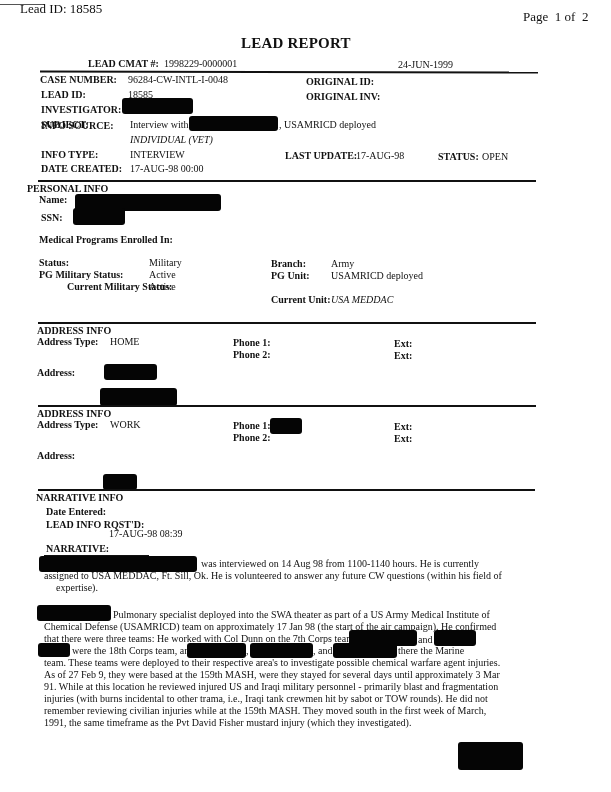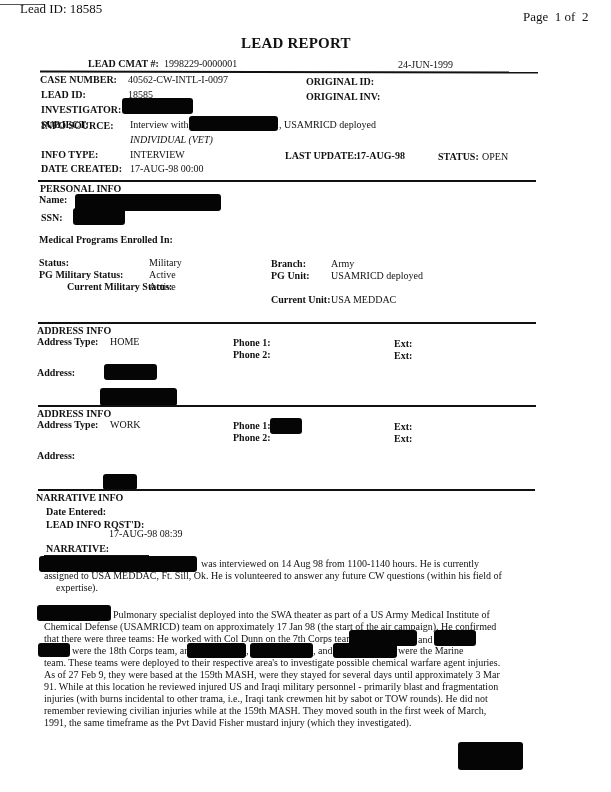--- a/index.html
+++ b/index.html
@@ -28,21 +28,21 @@
   <span>2</span>
 </div>
 
 <div class="abs title" style="left:241px;top:35px;">LEAD REPORT</div>
 <div class="abs b" style="left:88px;top:58px;font-size:10px;">LEAD CMAT #:</div>
 <div class="abs" style="left:164px;top:58px;">1998229-0000001</div>
 <div class="abs" style="left:398px;top:59px;">24-JUN-1999</div>
 <div class="rule" style="left:40px;top:71px;width:498px;height:2px;transform:rotate(0.12deg);"></div>
 
 <div class="abs b" style="left:40px;top:74px;">CASE NUMBER:</div>
-<div class="abs" style="left:128px;top:74px;">40562-CW-INTL-I-0097</div>
+<div class="abs" style="left:128px;top:74px;">96284-CW-INTL-I-0048</div>
 <div class="abs b" style="left:306px;top:76px;">ORIGINAL ID:</div>
 
 <div class="abs b" style="left:41px;top:89px;">LEAD ID:</div>
 <div class="abs" style="left:128px;top:89px;">18585</div>
 <div class="rule" style="left:127px;top:101px;width:34px;height:1px;"></div>
 <div class="abs b" style="left:306px;top:91px;">ORIGINAL INV:</div>
 
 <div class="abs b" style="left:41px;top:104px;">INVESTIGATOR:</div>
 <div class="redact" style="left:122px;top:98px;width:71px;height:16px;"></div>
 
@@ -50,49 +50,49 @@
 <div class="abs" style="left:130px;top:119px;">Interview with</div>
 <div class="redact" style="left:189px;top:116px;width:89px;height:15px;"></div>
 <div class="abs" style="left:279px;top:119px;">, USAMRICD deployed</div>
 
 <div class="abs b" style="left:41px;top:120px;">INFO SOURCE:</div>
 <div class="abs" style="left:130px;top:134px;font-style:italic;">INDIVIDUAL (VET)</div>
 
 <div class="abs b" style="left:41px;top:149px;">INFO TYPE:</div>
 <div class="abs" style="left:130px;top:149px;">INTERVIEW</div>
 <div class="abs b" style="left:285px;top:150px;">LAST UPDATE:</div>
-<div class="abs" style="left:356px;top:150px;font-weight:bold;">17-AUG-98</div>
+<div class="abs" style="left:356px;top:150px;">17-AUG-98</div>
 <div class="abs b" style="left:438px;top:151px;">STATUS:</div>
 <div class="abs" style="left:482px;top:151px;">OPEN</div>
 
 <div class="abs b" style="left:41px;top:163px;">DATE CREATED:</div>
 <div class="abs" style="left:130px;top:163px;">17-AUG-98 00:00</div>
 
 <div class="rule" style="left:38px;top:180px;width:498px;height:2px;"></div>
 
-<div class="abs b" style="left:40px;top:183px;">PERSONAL INFO</div>
+<div class="abs b" style="left:27px;top:183px;">PERSONAL INFO</div>
 <div class="abs b" style="left:39px;top:194px;">Name:</div>
 <div class="redact" style="left:75px;top:194px;width:146px;height:17px;"></div>
 <div class="abs b" style="left:41px;top:212px;">SSN:</div>
 <div class="redact" style="left:73px;top:208px;width:52px;height:17px;"></div>
 <div class="abs b" style="left:39px;top:234px;">Medical  Programs Enrolled In:</div>
 
 <div class="abs b" style="left:39px;top:257px;">Status:</div>
 <div class="abs" style="left:149px;top:257px;">Military</div>
 <div class="abs b" style="left:39px;top:269px;">PG Military Status:</div>
 <div class="abs" style="left:149px;top:269px;">Active</div>
 <div class="abs b" style="left:39px;top:281px;margin-left:28px;">Current Military Status:</div>
 <div class="abs" style="left:149px;top:281px;">Active</div>
 
 <div class="abs b" style="left:271px;top:258px;">Branch:</div>
 <div class="abs" style="left:331px;top:258px;">Army</div>
 <div class="abs b" style="left:271px;top:270px;">PG Unit:</div>
 <div class="abs" style="left:331px;top:270px;">USAMRICD deployed</div>
 <div class="abs b" style="left:271px;top:294px;">Current Unit:</div>
-<div class="abs" style="left:331px;top:294px;">USA MEDDAC</div>
+<div class="abs" style="left:331px;top:294px;font-style:italic;">USA MEDDAC</div>
 
 <div class="rule" style="left:38px;top:322px;width:498px;height:2px;"></div>
 
 <div class="abs b" style="left:37px;top:325px;">ADDRESS INFO</div>
 <div class="abs b" style="left:37px;top:336px;">Address Type:</div>
 <div class="abs" style="left:110px;top:336px;">HOME</div>
 <div class="abs b" style="left:233px;top:337px;">Phone 1:</div>
 <div class="abs b" style="left:233px;top:349px;">Phone 2:</div>
 <div class="abs b" style="left:394px;top:338px;">Ext:</div>
 <div class="abs b" style="left:394px;top:350px;">Ext:</div>
@@ -135,21 +135,21 @@
 <div class="abs" style="left:418px;top:634px;">and</div>
 <div class="redact" style="left:434px;top:630px;width:42px;height:16px;"></div>
 
 <div class="redact" style="left:38px;top:643px;width:32px;height:14px;"></div>
 <div class="abs" style="left:72px;top:645px;">were the 18th Corps team, and</div>
 <div class="redact" style="left:187px;top:643px;width:59px;height:15px;"></div>
 <div class="abs" style="left:246px;top:645px;">,</div>
 <div class="redact" style="left:250px;top:643px;width:63px;height:15px;"></div>
 <div class="abs" style="left:313px;top:645px;">, and</div>
 <div class="redact" style="left:333px;top:643px;width:64px;height:15px;"></div>
-<div class="abs" style="left:398px;top:645px;">were the Marine</div>
+<div class="abs" style="left:398px;top:645px;">there the Marine</div>
 
 <div class="abs" style="left:44px;top:657px;">team. These teams were deployed to their respective area's to investigate possible chemical warfare agent injuries.</div>
 <div class="abs" style="left:44px;top:669px;">As of 27 Feb 9, they were based at the 159th MASH, were they stayed for several days until approximately 3 Mar</div>
 <div class="abs" style="left:44px;top:681px;">91.  While at this location he reviewed injured US and Iraqi military personnel - primarily blast and fragmentation</div>
 <div class="abs" style="left:44px;top:693px;">injuries (with burns incidental to other trama, i.e., Iraqi tank crewmen hit by sabot or TOW rounds). He did not</div>
 <div class="abs" style="left:44px;top:705px;">remember reviewing civilian injuries while at the 159th MASH. They moved south in the first week of March,</div>
 <div class="abs" style="left:44px;top:717px;">1991, the same timeframe as the Pvt David Fisher mustard injury (which they investigated).</div>
 
 <div class="redact" style="left:458px;top:742px;width:65px;height:28px;"></div>
 

